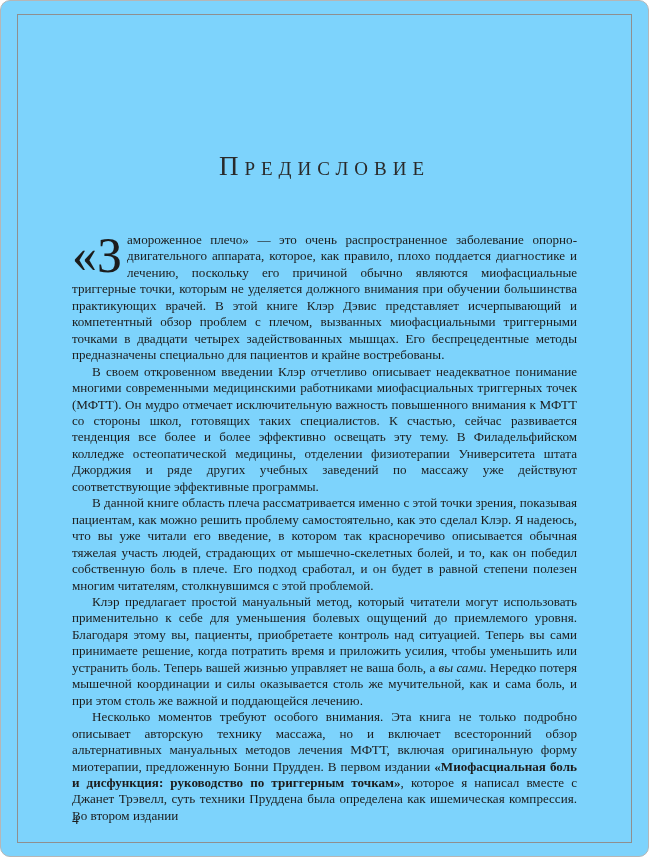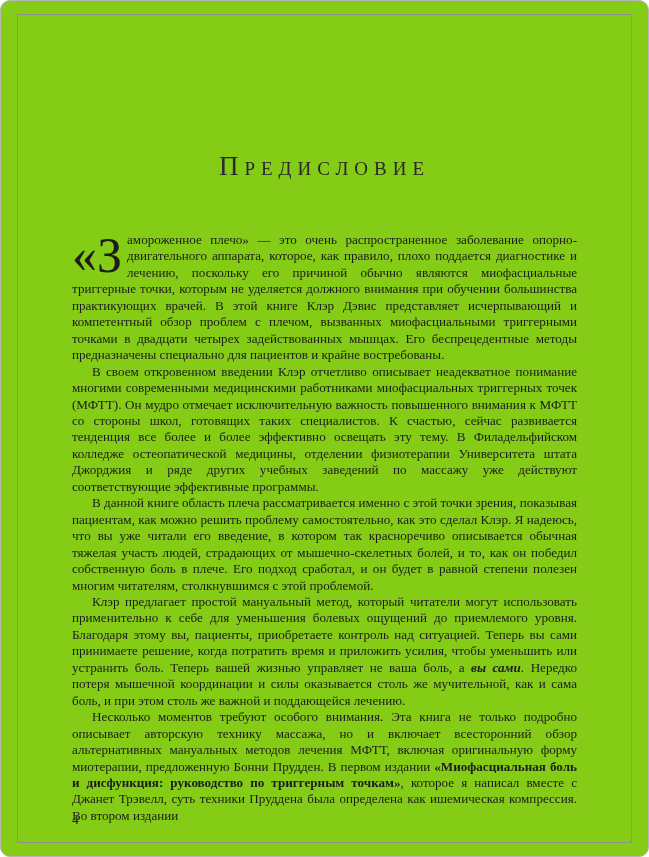--- a/index.html
+++ b/index.html
@@ -4,21 +4,21 @@
 <style>
   html, body {
     margin: 0;
     padding: 0;
     background: #ffffff;
   }
   .sheet {
     position: relative;
     width: 649px;
     height: 857px;
-    background: #84cc16;
+    background: #7dd3fc;
     box-sizing: border-box;
     border: 1px solid #b6b6b6;
     border-radius: 10px;
     overflow: hidden;
     font-family: "Liberation Serif", serif;
     color: #1c1c1c;
   }
   .frame {
     position: absolute;
     left: 16px;
@@ -61,21 +61,20 @@
   .dropcap {
     float: left;
     font-size: 50px;
     line-height: 41px;
     padding-top: 3px;
     margin-right: 5px;
     color: #1c1c1c;
   }
   .it {
     font-style: italic;
-    font-weight: bold;
   }
   .bold-it {
     font-weight: bold;
   }
   .page-number {
     position: absolute;
     left: 71px;
     bottom: 28px;
     font-size: 13.5px;
     color: #1c1c1c;

